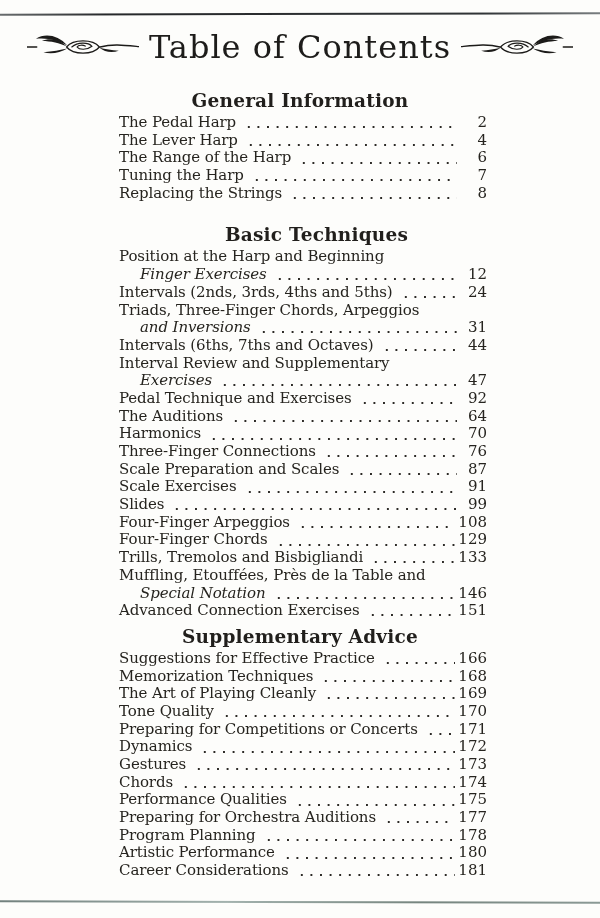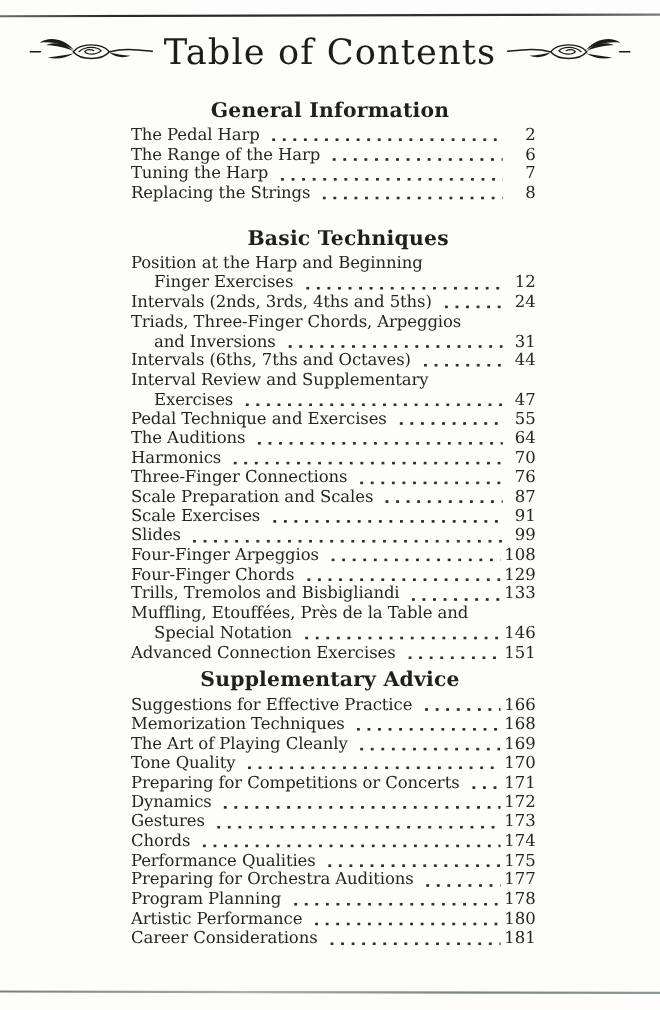--- a/index.html
+++ b/index.html
@@ -57,21 +57,21 @@
   .toc-section:nth-of-type(2) .toc-heading { margin-top: 22px; padding-left: 33px; }
   .toc-section:nth-of-type(3) .toc-heading { margin-top: 6px; }
   .toc-rows { margin-left: 119px; width: 368px; }
   .toc-row {
     display: flex;
     height: 17.7px;
     line-height: 17.7px;
     font-size: 15px;
     white-space: nowrap;
   }
-  .toc-row.indent .toc-text { padding-left: 21px; }
+  .toc-row.indent .toc-text { padding-left: 21px; font-style: italic; }
   .toc-text { flex: 0 0 auto; letter-spacing: -0.1px; }
   .leader {
     flex: 1 1 auto;
     min-width: 12px;
     margin: 0 3px 0 7px;
     background-image: radial-gradient(circle, #2c2a26 1.15px, transparent 1.5px);
     background-size: 9.6px 4px;
     background-repeat: repeat-x;
     background-position: left 1px bottom 2.5px;
   }
@@ -120,20 +120,25 @@
   <main class="toc">
       <section class="toc-section">
         <h2 class="toc-heading">General Information</h2>
         <div class="toc-rows">
           <div class="toc-row">
             <span class="toc-text">The Pedal Harp</span>
             <span class="leader"></span>
             <span class="toc-page">2</span>
           </div>
           <div class="toc-row">
+            <span class="toc-text">The Lever Harp</span>
+            <span class="leader"></span>
+            <span class="toc-page">4</span>
+          </div>
+          <div class="toc-row">
             <span class="toc-text">The Range of the Harp</span>
             <span class="leader"></span>
             <span class="toc-page">6</span>
           </div>
           <div class="toc-row">
             <span class="toc-text">Tuning the Harp</span>
             <span class="leader"></span>
             <span class="toc-page">7</span>
           </div>
           <div class="toc-row">
@@ -176,21 +181,21 @@
             <span class="toc-text">Interval Review and Supplementary</span>
           </div>
           <div class="toc-row indent">
             <span class="toc-text">Exercises</span>
             <span class="leader"></span>
             <span class="toc-page">47</span>
           </div>
           <div class="toc-row">
             <span class="toc-text">Pedal Technique and Exercises</span>
             <span class="leader"></span>
-            <span class="toc-page">55</span>
+            <span class="toc-page">92</span>
           </div>
           <div class="toc-row">
             <span class="toc-text">The Auditions</span>
             <span class="leader"></span>
             <span class="toc-page">64</span>
           </div>
           <div class="toc-row">
             <span class="toc-text">Harmonics</span>
             <span class="leader"></span>
             <span class="toc-page">70</span>

